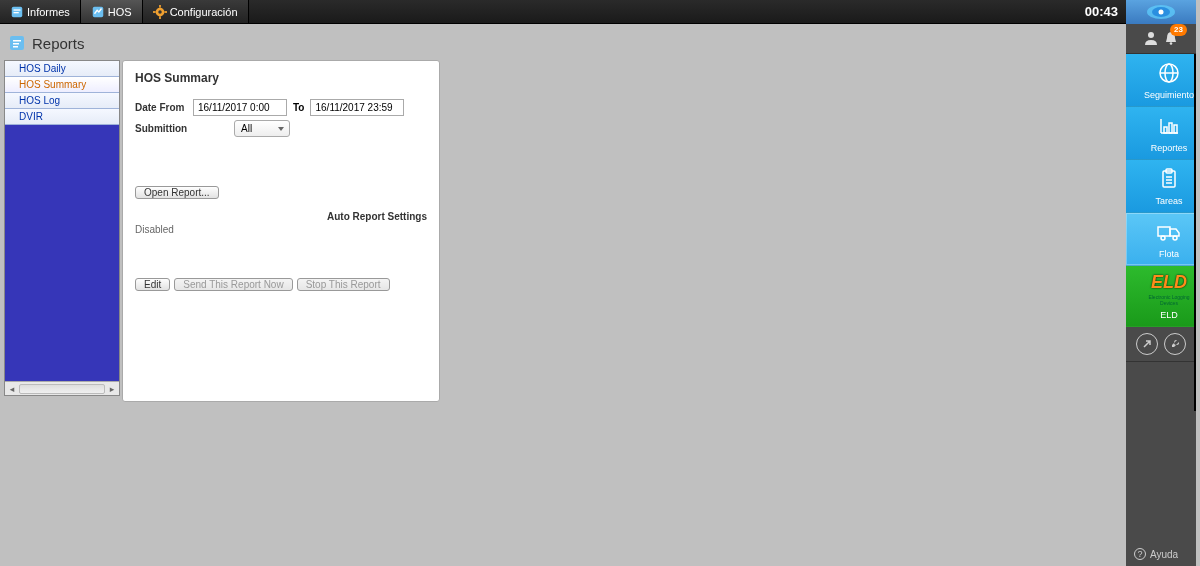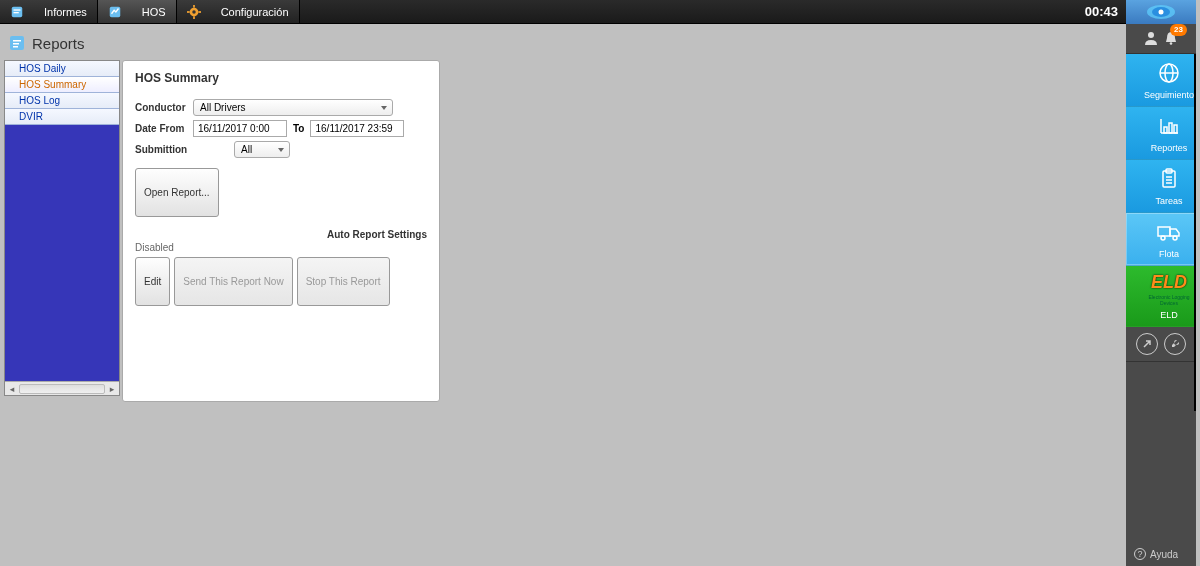--- a/index.html
+++ b/index.html
@@ -19,21 +19,21 @@
       background: linear-gradient(to bottom, #2a2a2a, #1a1a1a);
       border-bottom: 1px solid #000;
       display: flex;
       align-items: stretch;
       width: 1130px;
       position: relative;
     }
     .top-tab {
       display: flex;
       align-items: center;
-      gap: 20px;
+      gap: 3px;
       padding: 0 10px;
       color: #fff;
       font-size: 11px;
       cursor: pointer;
       border-right: 1px solid #000;
       background: linear-gradient(to bottom, #3a3a3a, #222);
     }
     .top-tab.active {
       background: linear-gradient(to bottom, #555, #333);
     }
@@ -184,24 +184,25 @@
       padding: 1px 4px;
       height: 17px;
       width: 94px;
       background:#fff;
     }
 
     .btn {
       border: 1px solid #999;
       border-radius: 3px;
       background: linear-gradient(to bottom,#fefefe,#e2e2e2);
-      padding: 18px 8px;
+      padding: 0 8px;
       font-size: 10px;
       cursor: pointer;
       color:#333;
+      margin-top:39px;
     }
     .btn.disabled {
       color: #999;
       cursor: default;
       background: linear-gradient(to bottom,#f4f4f4,#e6e6e6);
     }
     .open-report-row { margin-top: 10px; margin-bottom: 12px; }
     .section-head { font-size:10px; font-weight:bold; margin-bottom:2px; color:#333;text-align:right;}
     .section-sub { font-size:10px; color:#666; margin-bottom:4px; }
     .btn-row { display:flex; gap:4px; }
@@ -376,26 +377,20 @@
       <div class="left-scrollbar">
         <span class="scroll-arrow">◂</span>
         <span class="scroll-track"></span>
         <span class="scroll-arrow">▸</span>
       </div>
     </div>
 
     <div class="content-panel">
       <div class="panel-title">HOS Summary</div>
 
-      <div class="form-row">
-        <span class="form-label">Conductor</span>
-        <div class="select wide">
-          <span>All Drivers</span>
-        </div>
-      </div>
 
       <div class="form-row">
         <span class="form-label">Date From</span>
         <input class="date-input" readonly="" value="16/11/2017 0:00" style="">
         <span class="form-to-label">To</span>
         <input class="date-input" readonly="" value="16/11/2017 23:59" style="">
       </div>
 
       <div class="form-row">
         <span class="form-label">Submittion</span>

